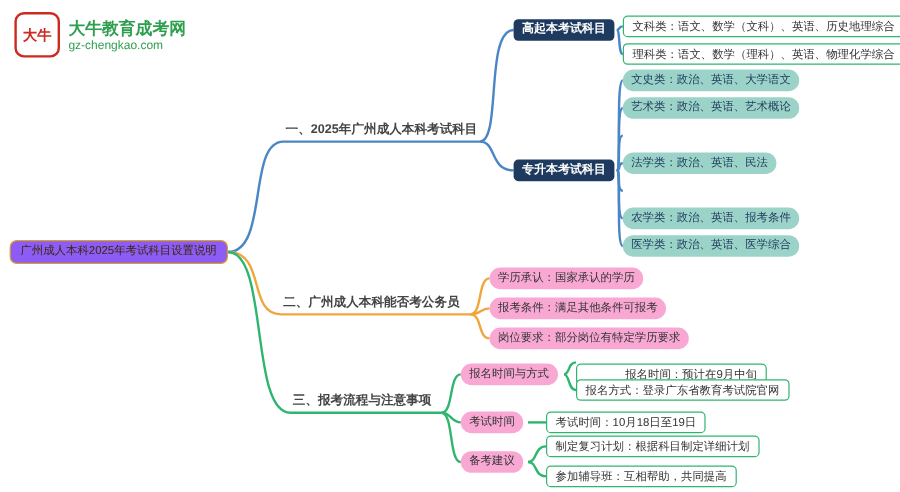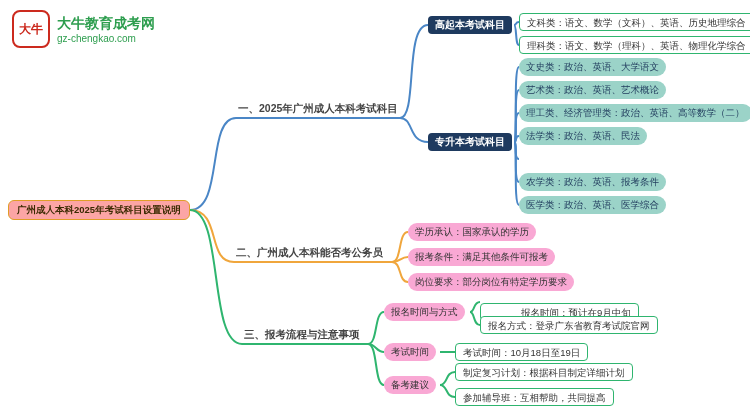--- a/index.html
+++ b/index.html
@@ -20,22 +20,22 @@
   }
   .logo-title { color:#2E9E4F; font-weight:bold; font-size:14px; line-height:18px; white-space:nowrap; }
   .logo-url   { color:#2E9E4F; font-size:10px; line-height:13px; white-space:nowrap; }
 
   
   .node {
     position:absolute; white-space:nowrap; height:18px; line-height:18px;
     font-size:9.5px; padding:0 7px; border-radius:4px; color:#333;
   }
   .root {
-    background:#fca5a5; border:1px solid #E09D27; color:#3A2A00;
-    font-weight:bold; font-size:9.5px; height:20px; line-height:18px;
+    background:#8b5cf6; border:1px solid #E09D27; color:#3A2A00;
+    font-weight:normal; font-size:9.5px; height:20px; line-height:18px;
     border-radius:6px; padding:0 8px;
   }
   .branch-label {
     position:absolute; white-space:nowrap; font-weight:bold;
     color:#444; font-size:10.5px; line-height:15px;
   }
   .navy  { background:#1E3A5F; color:#ffffff; font-weight:bold; font-size:10px; border-radius:4px; }
   .teal  { background:#9BD3C8; color:#1F3A5C; border-radius:9px; }
   .gray  { background:#f9a8d4; color:#333333; border-radius:9px; }
   .g-outline { background:#ffffff; border:1px solid #2FB56F; border-radius:4px; }
@@ -96,21 +96,20 @@
   <div class="branch-label" style="left:244px; top:327px;">三、报考流程与注意事项</div>
 
   <div class="node navy" style="left:428px; top:16px;">高起本考试科目</div>
   <div class="node navy" style="left:428px; top:133px;">专升本考试科目</div>
 
   <div class="node g-outline" style="left:519px; top:13px;">文科类：语文、数学（文科）、英语、历史地理综合</div>
   <div class="node g-outline" style="left:519px; top:36px;">理科类：语文、数学（理科）、英语、物理化学综合</div>
 
   <div class="node teal" style="left:519px; top:58px;">文史类：政治、英语、大学语文</div>
   <div class="node teal" style="left:519px; top:81px;">艺术类：政治、英语、艺术概论</div>
-  <div class="node teal" style="left:519px; top:104px;">理工类、经济管理类：政治、英语、高等数学（二）</div>
   <div class="node teal" style="left:519px; top:127px;">法学类：政治、英语、民法</div>
   <div class="node teal" style="left:519px; top:173px;">农学类：政治、英语、报考条件</div>
   <div class="node teal" style="left:519px; top:196px;">医学类：政治、英语、医学综合</div>
 
   <div class="node gray" style="left:408px; top:223px;">学历承认：国家承认的学历</div>
   <div class="node gray" style="left:408px; top:248px;">报考条件：满足其他条件可报考</div>
   <div class="node gray" style="left:408px; top:273px;">岗位要求：部分岗位有特定学历要求</div>
 
   <div class="node gray" style="left:384px; top:303px;">报名时间与方式</div>
   <div class="node gray" style="left:384px; top:343px;">考试时间</div>

